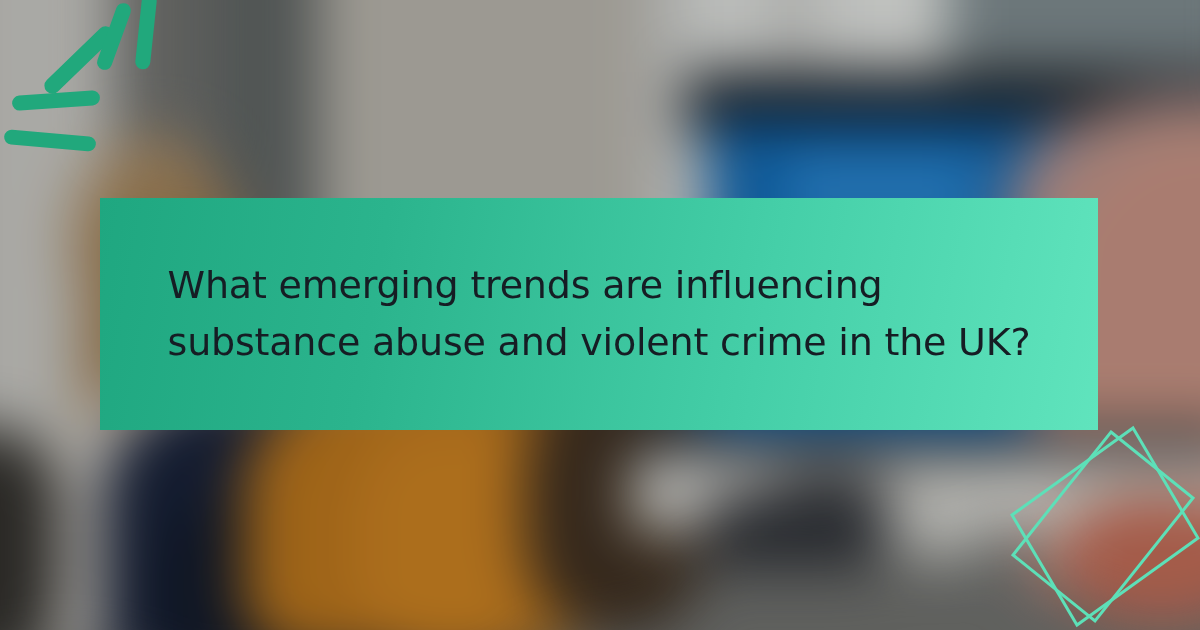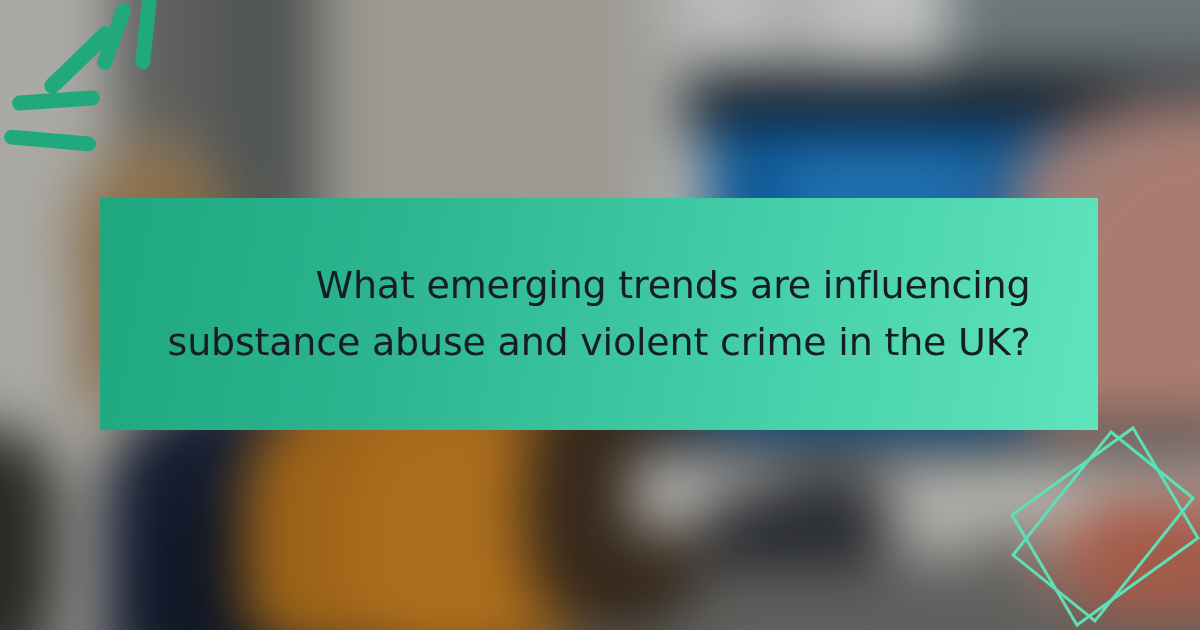--- a/index.html
+++ b/index.html
@@ -93,21 +93,21 @@
     width:998px; height:232px;
     background:linear-gradient(100deg,#1fa780 0%, #2bb48d 28%, #45cfa8 66%, #60e4bd 100%);
     display:flex; align-items:center; justify-content:center;
   }
   #quote {
     color:#161d24;
     font-family:"DejaVu Sans", sans-serif;
     font-size:38px;
     line-height:57px;
     font-weight:400;
-    text-align:right;
+    text-align:left;
     letter-spacing:-0.2px;
     white-space:pre-line;
   }
 </style>
 </head>
 <body>
 
 <div id="stage">
 
   <div id="photo">

